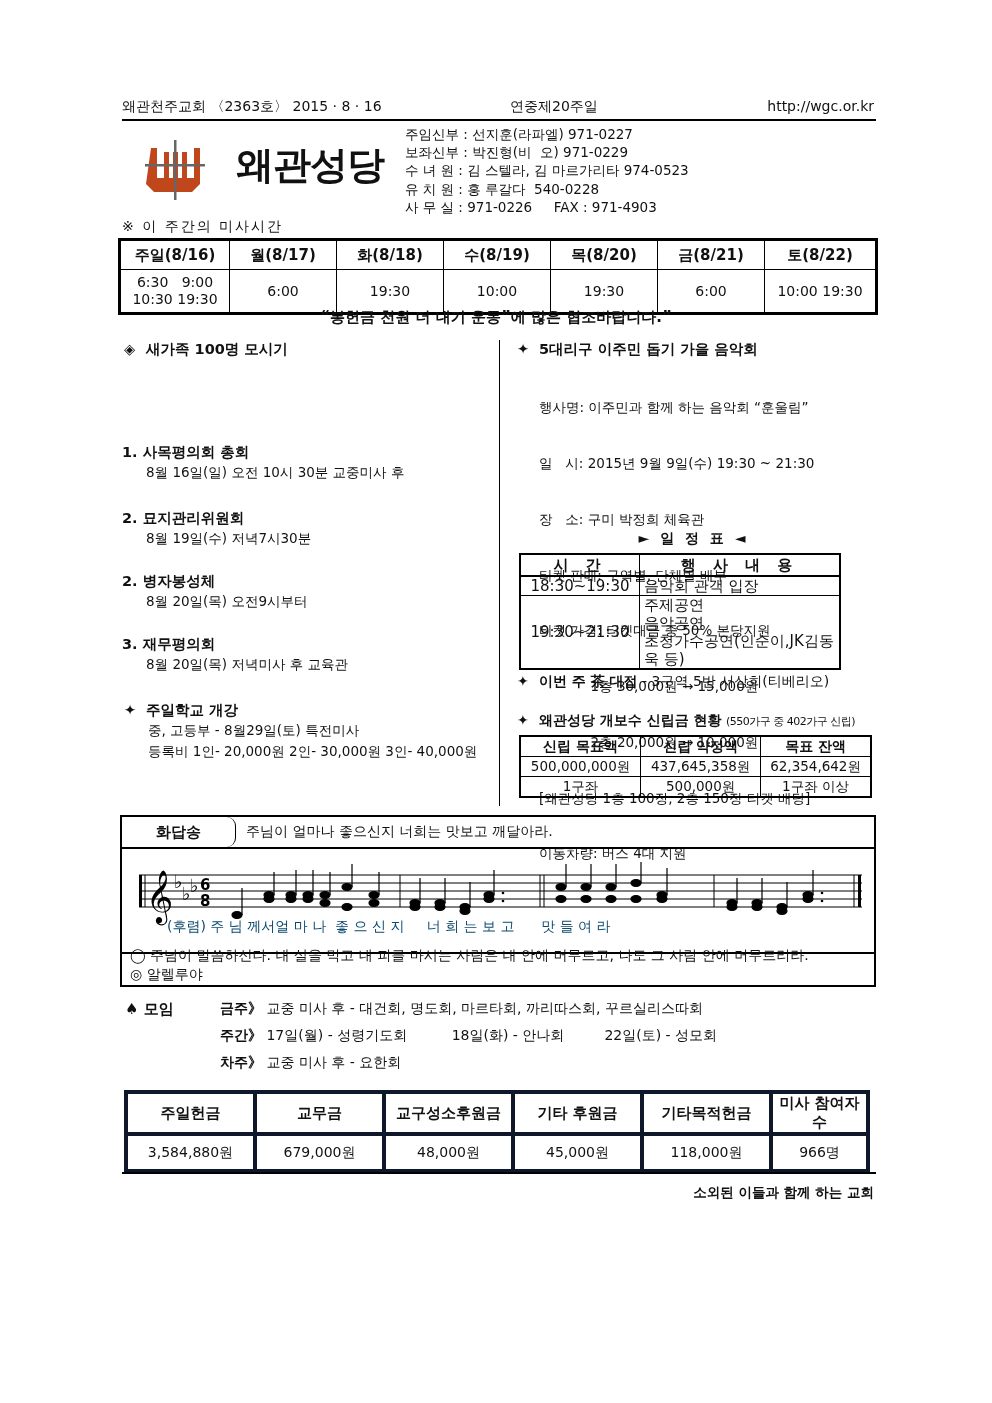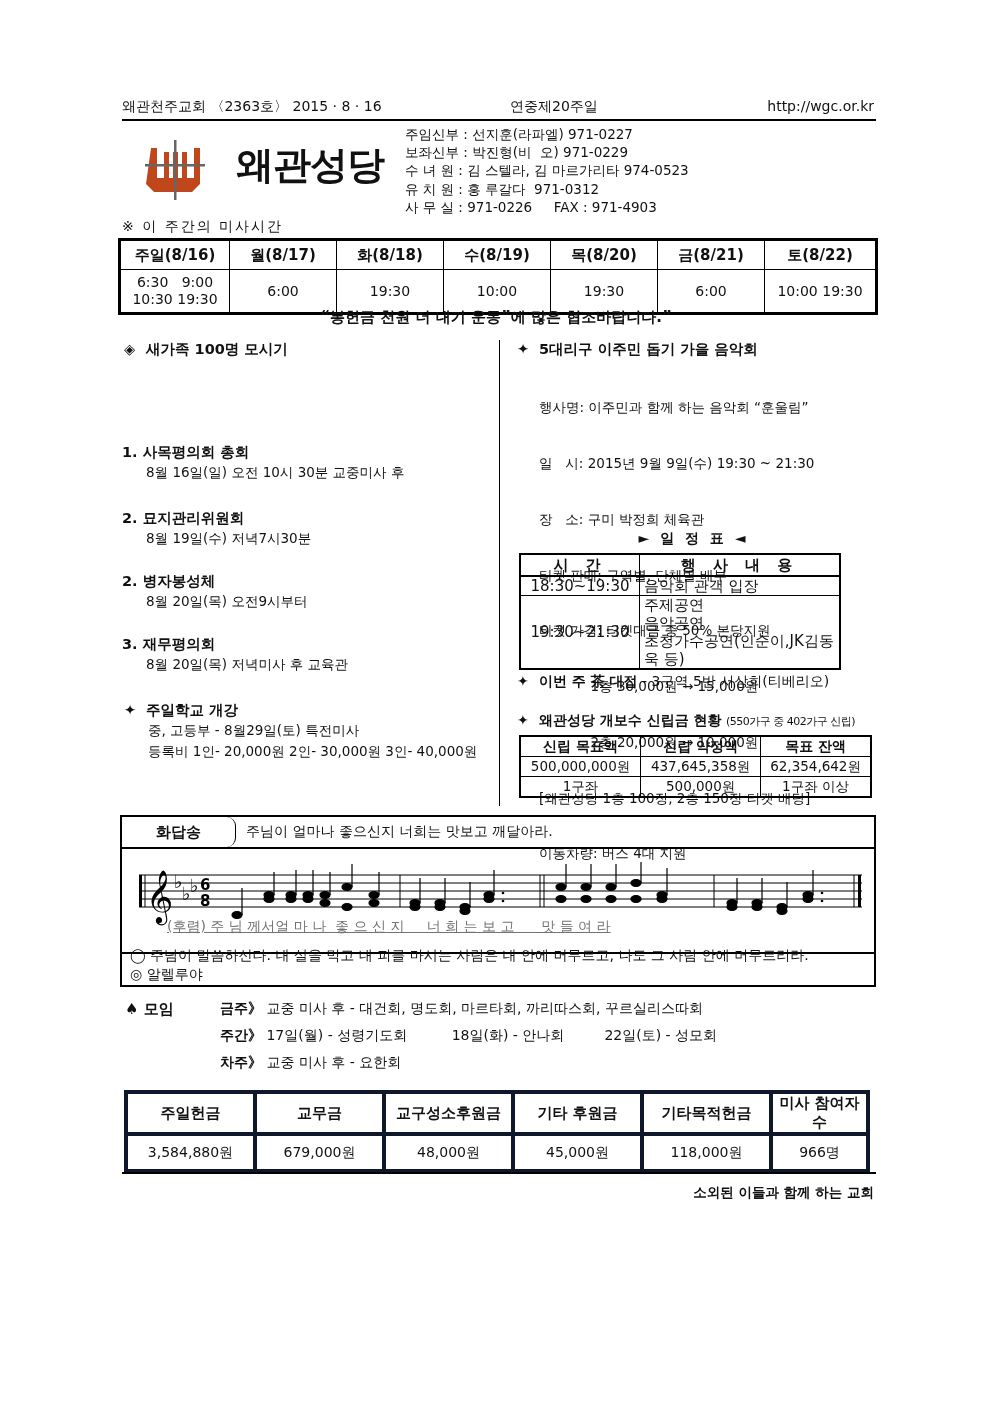--- a/index.html
+++ b/index.html
@@ -36,21 +36,21 @@
   #sched td.c { line-height:18px; }
   #fund { left:519px; top:735px; width:353px; border:2px solid #000; font-size:13.5px;padding-left:35px; }
   #fund th, #fund td { border:1px solid #000; text-align:center; height:19px; padding:0; }
   #fund th { font-weight:bold; font-size:14px; border-bottom:1.5px solid #000; }
   
   #psalm { left:120px; top:815px; width:756px; height:172px; border:2px solid #000; box-sizing:border-box; }
   #psalm .hrow { position:absolute; left:0; top:0; width:100%; height:30px; border-bottom:2px solid #000; }
   #psalm .hlabel { position:absolute; left:0; top:0; width:113px; height:30px; border-right:1.5px solid #000; text-align:center; line-height:30px; font-size:15px; font-weight:bold;border-radius:9px; }
   #psalm .htext { position:absolute; left:124px; top:0; line-height:28px; font-size:14px; }
   #psalm .music { position:absolute; left:0; top:31px; width:100%; height:104px; border-bottom:2px solid #000; }
-  #psalm .lyrics { position:absolute; left:45px; top:98px; font-size:14px; white-space:pre; color:#737373;text-decoration:underline; }
+  #psalm .lyrics { position:absolute; left:45px; top:98px; font-size:14px; white-space:pre; color:#0c4a6e; }
   #psalm .resp { position:absolute; left:8px; top:129px; font-size:14px; line-height:19px; }
   
   #meet { left:125px; top:1000px; font-size:14px; }
   #meet .lbl { position:absolute; left:0; top:0; font-weight:bold; font-size:15px; white-space:pre; }
   #meet .line { position:absolute; left:95px; white-space:pre; }
   #meet .k { font-weight:bold; }
   
   #offer { left:124px; top:1090px; width:746px; border:2px solid #000; font-size:14px; }
   #offer th, #offer td { border:4px solid #0f172a; text-align:center; padding:0; }
   #offer th { height:30px; font-weight:bold; font-size:15px; border-bottom:3px double #000; }
@@ -73,21 +73,21 @@
     <path d="M6 8 h6 v30 h7 v-26 h5 v26 h4 v-26 h5 v26 h4 v-26 h5 v26 h7 v-30 h6 v36 l-8 8 h-38 l-8 -8z" fill="#c0461b"></path>
     <rect x="29" y="0" width="2.5" height="60" fill="#666"></rect>
     <rect x="0" y="24" width="60" height="2.5" fill="#666"></rect>
   </svg>
 </div>
 <div id="parish" class="abs">왜관성당</div>
 <div id="staff" class="abs">
   <div class="row">주임신부 : 선지훈(라파엘) 971-0227</div>
   <div class="row">보좌신부 : 박진형(비  오) 971-0229</div>
   <div class="row">수 녀 원 : 김 스텔라, 김 마르가리타 974-0523</div>
-  <div class="row">유 치 원 : 홍 루갈다  971-0312</div>
+  <div class="row">유 치 원 : 홍 루갈다  540-0228</div>
   <div class="row">사 무 실 : 971-0226     FAX : 971-4903</div>
 </div>
 
 <div id="mass-cap" class="abs">※ 이 주간의 미사시간</div>
 <table id="mass" class="abs">
   <tbody>
       <tr>
     <th style="width:108px">주일(8/16)</th>
     <th style="width:106px">월(8/17)</th>
     <th style="width:106px">화(8/18)</th>

